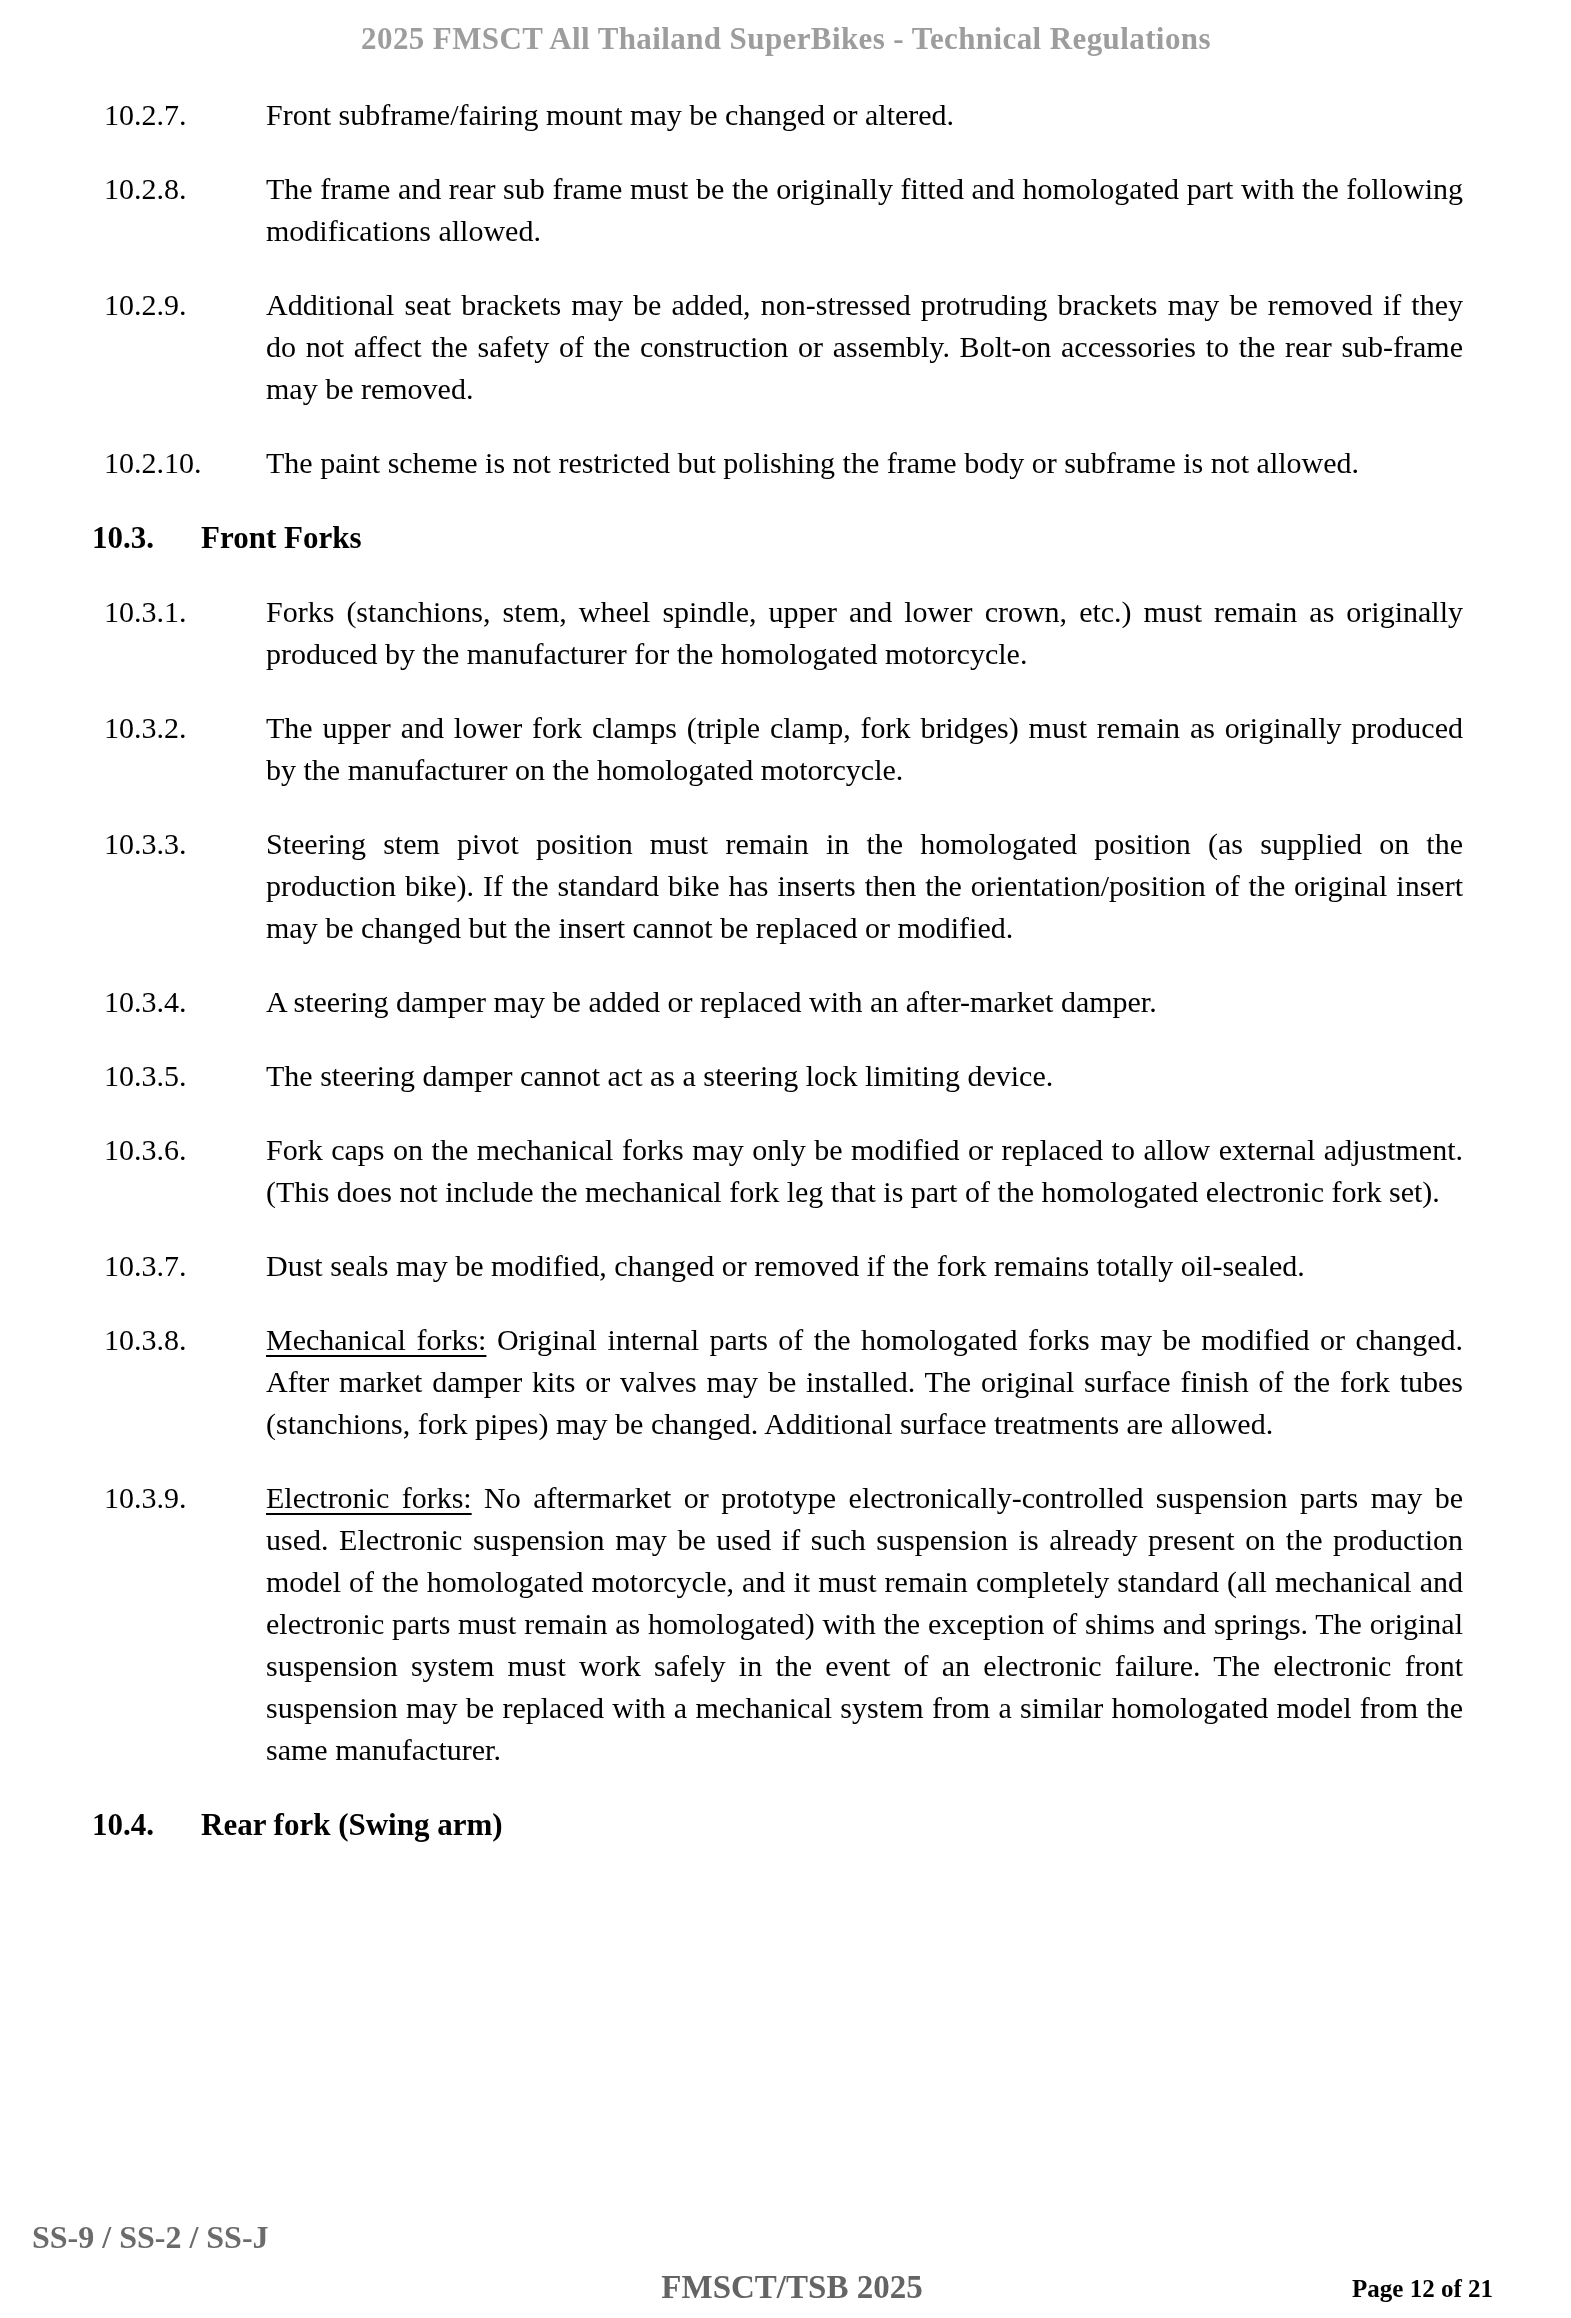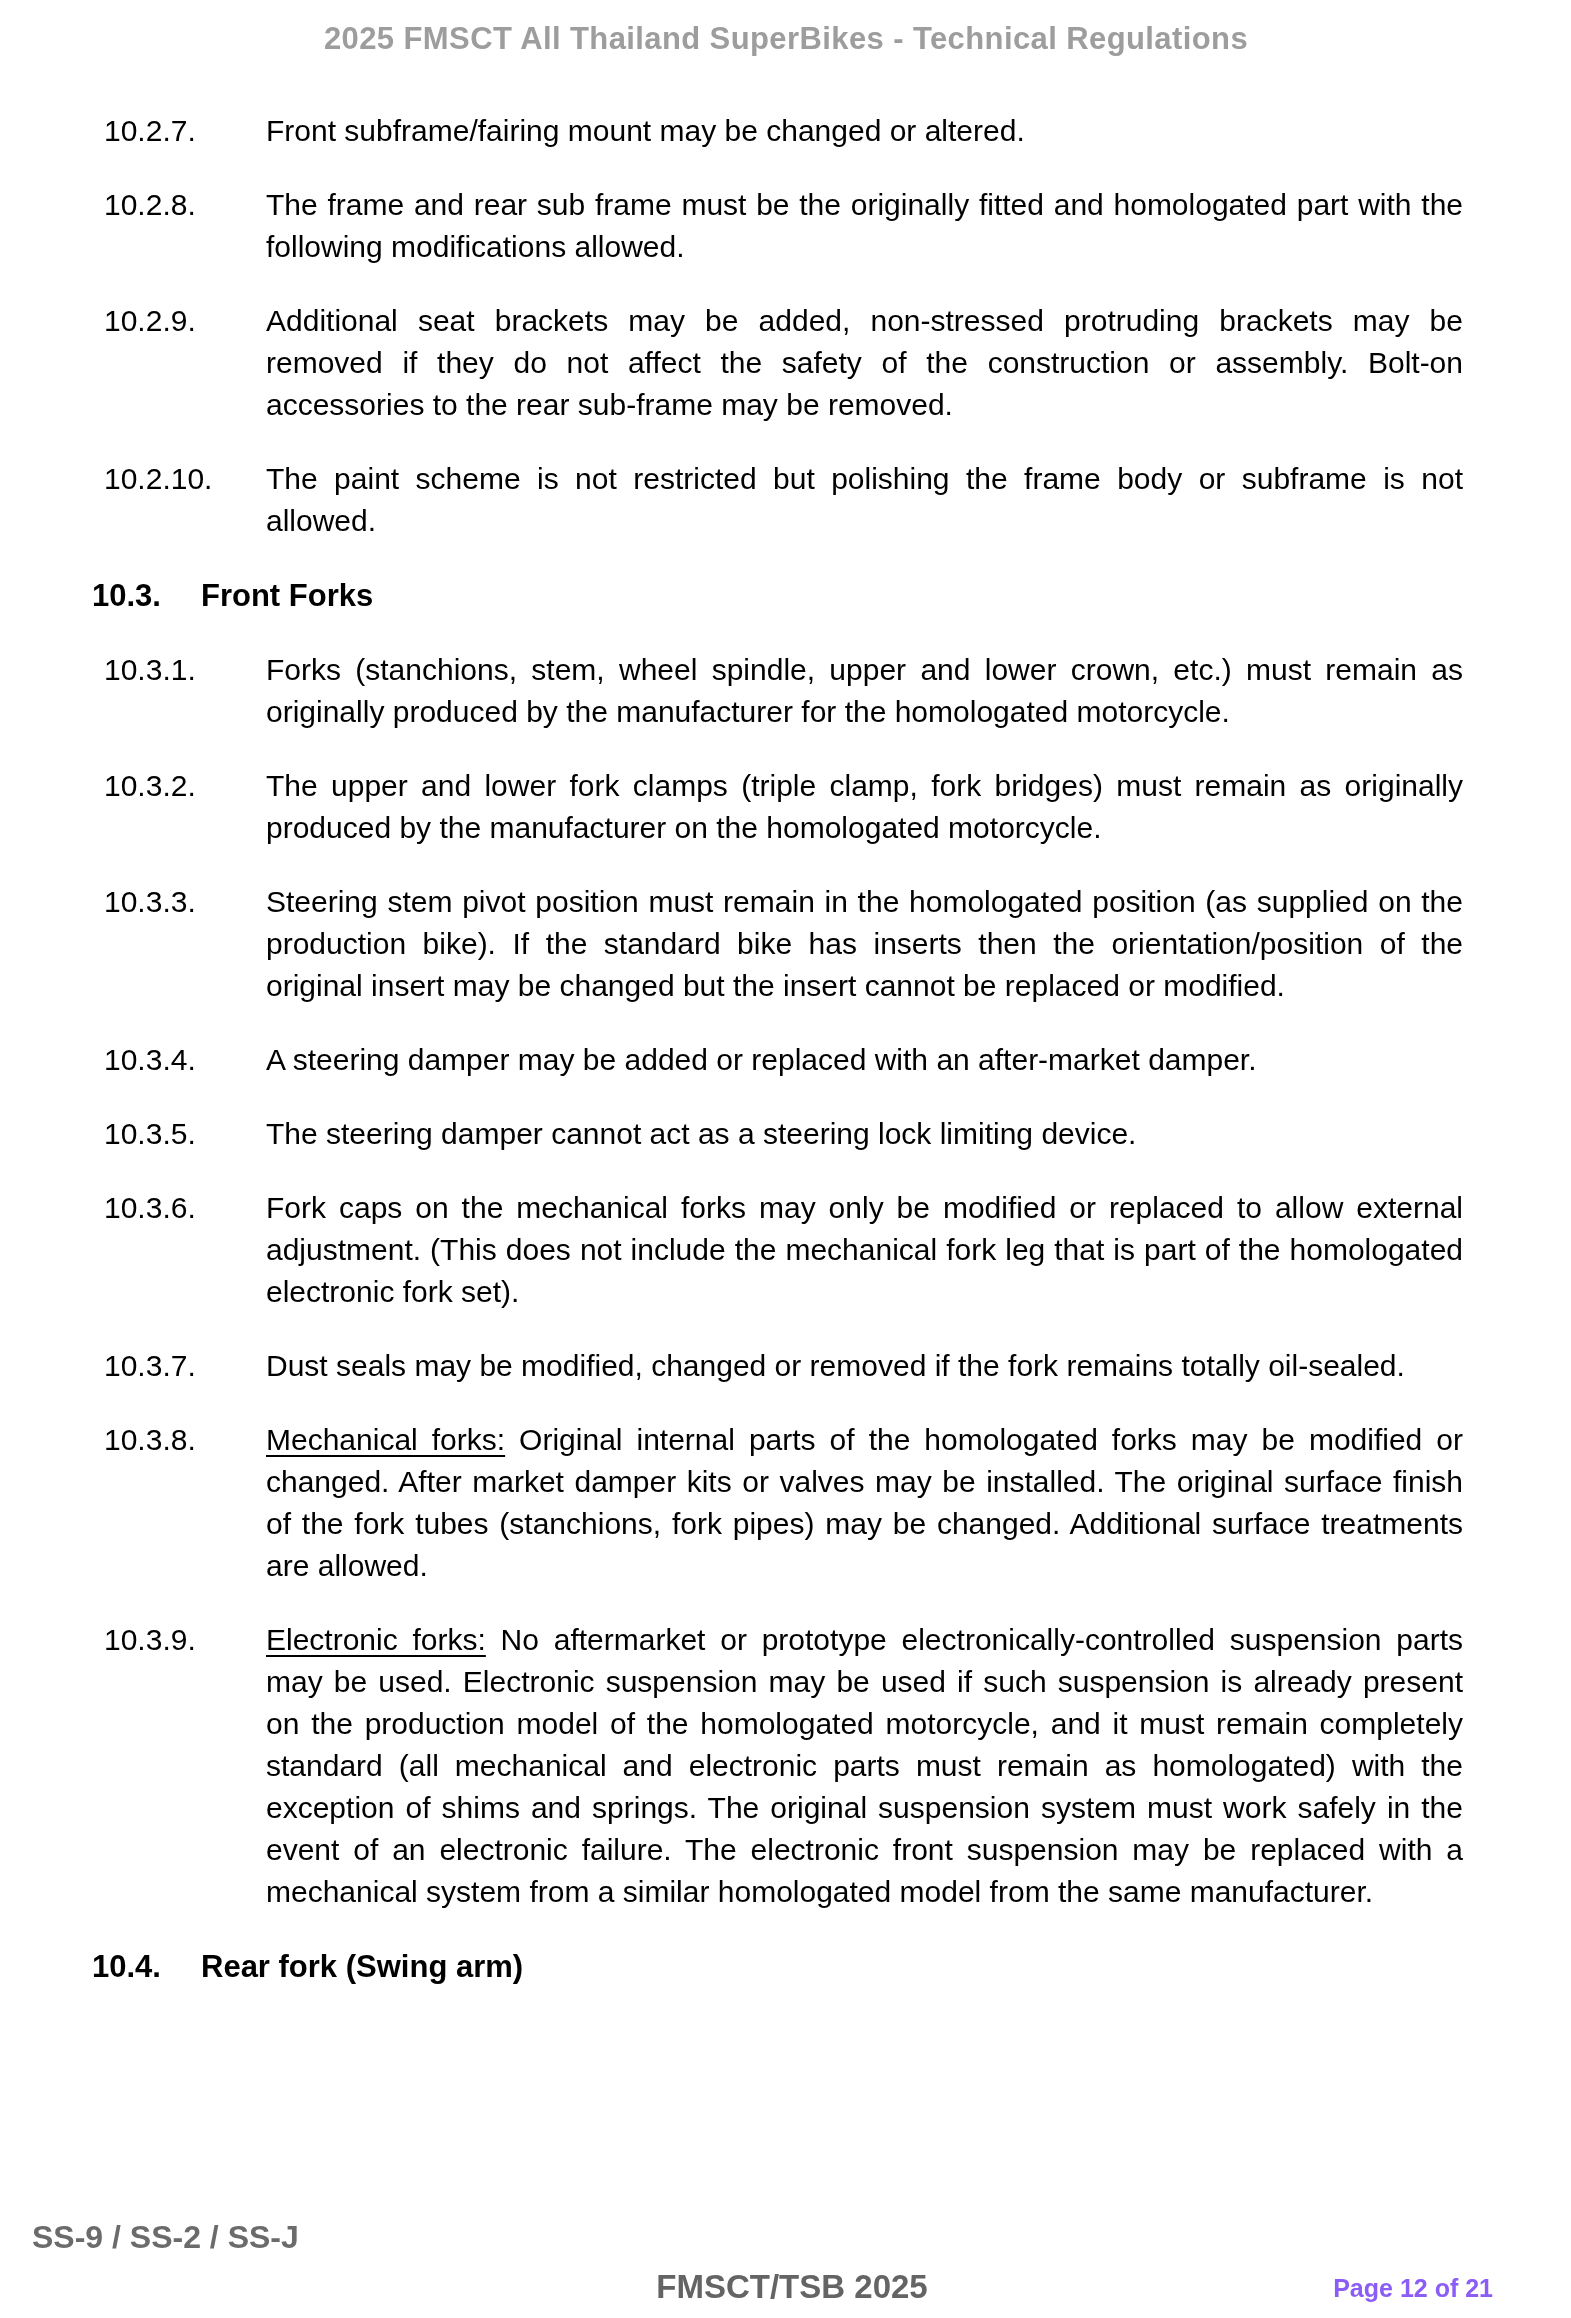--- a/index.html
+++ b/index.html
@@ -10,23 +10,22 @@
   .page {
     position: relative;
     width: 1572px;
     height: 2319px;
     background: #ffffff;
     overflow: hidden;
     display: flex;
     flex-direction: column;
     box-sizing: border-box;
     padding-top: 16px;
-    font-family: Liberation Sans, sans-serif;
+    font-family: Liberation Serif, serif;
     color: #000000;
-    gap: 16px;
   }
   .doc-header {
     text-align: center;
     font-size: 31px;
     font-weight: bold;
     line-height: 46px;
     color: #9d9d9d;
     letter-spacing: 0.4px;
   }
   .content {
@@ -89,21 +88,21 @@
     font-size: 33px;
     font-weight: bold;
     color: #646464;
   }
   .footer-right {
     position: absolute;
     right: 79px;
     bottom: 2.9px;
     font-size: 25px;
     font-weight: bold;
-    color: #8b5cf6;
+    color: #000000;
   }
 </style>
 </head>
 <body>
 
 <div class="page">
   <div class="doc-header">2025 FMSCT All Thailand SuperBikes - Technical Regulations</div>
 
   <div class="content">
       <div class="item">

